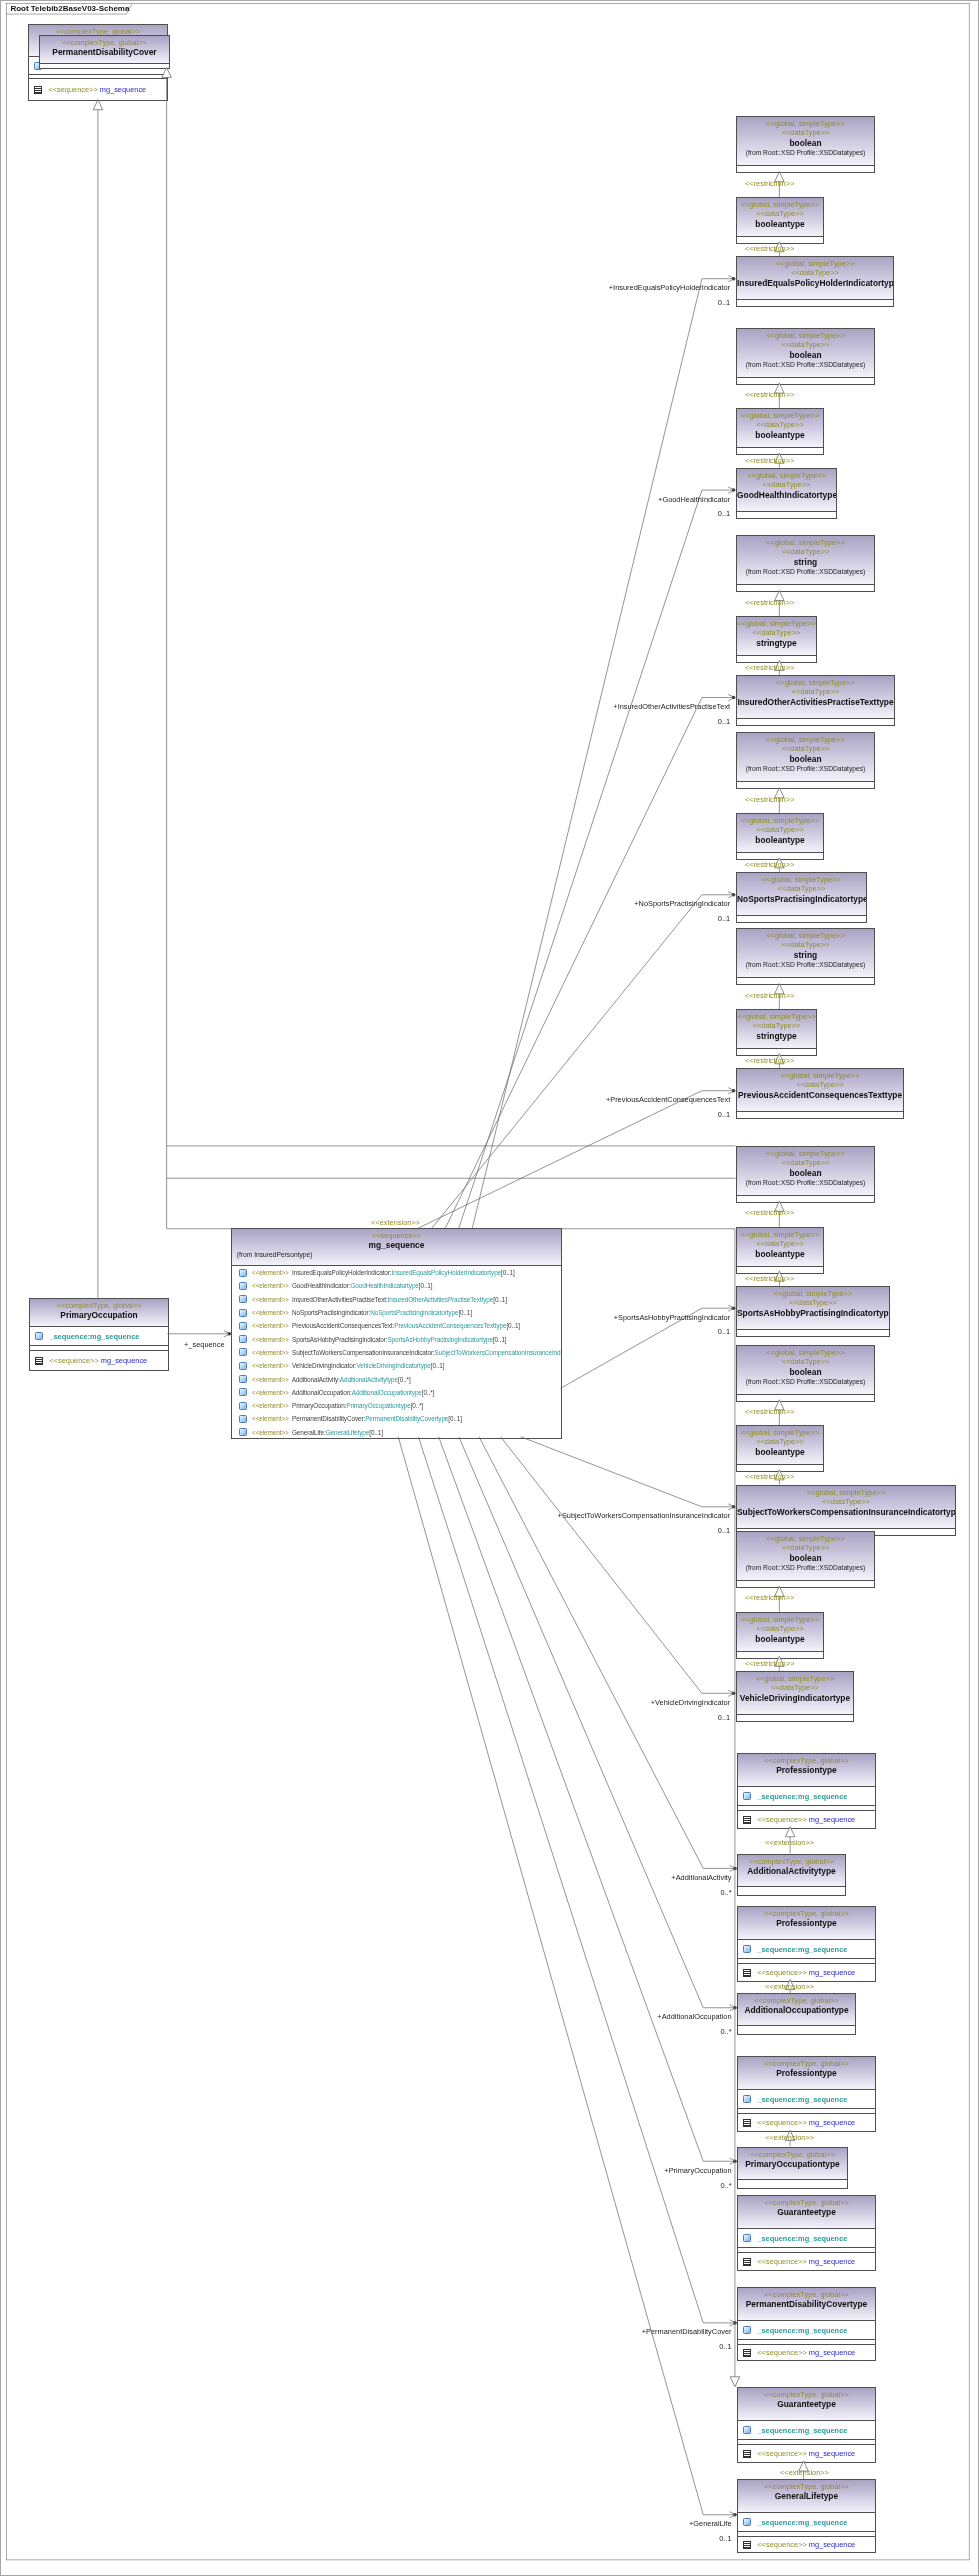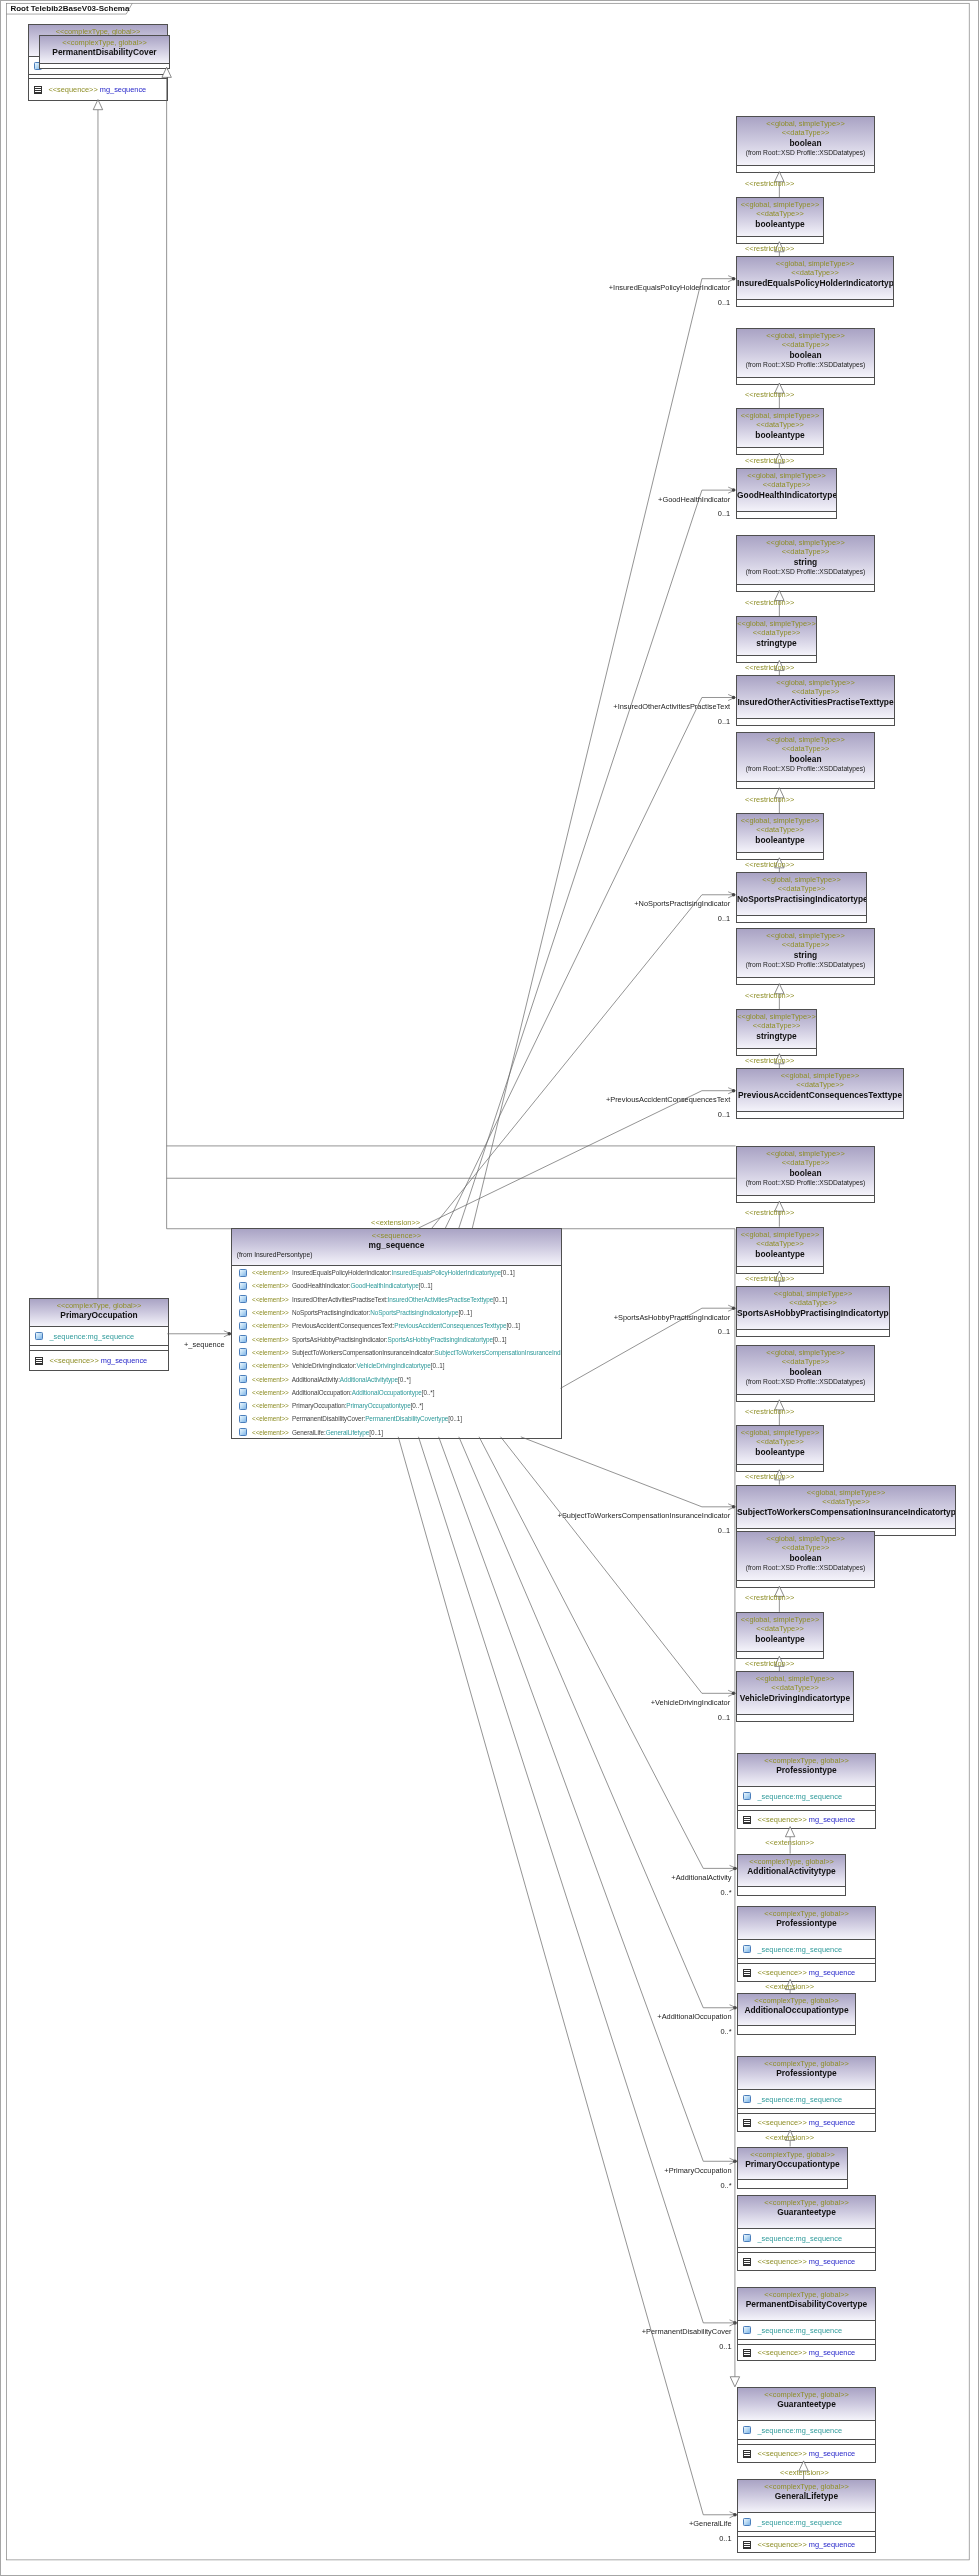--- a/index.html
+++ b/index.html
@@ -19,21 +19,21 @@
     display:flex;flex-direction:column;justify-content:flex-start;
     padding-top:2px;box-sizing:border-box;overflow:hidden;
   }
   .st{color:#8e8e26;font-size:7.4px;line-height:9.4px;text-align:center;white-space:nowrap;}
   .nm{color:#111;font-size:8.4px;font-weight:bold;line-height:10.8px;text-align:center;white-space:nowrap;}
   .frm{color:#222;font-size:6.7px;line-height:8.8px;text-align:center;white-space:nowrap;}
   .frm.left{text-align:left;padding-left:4.7px;}
   .row{border-top:0.7px solid #4f4f4f;display:flex;align-items:center;box-sizing:border-box;
        padding-left:5.4px;background:#fff;overflow:hidden;white-space:nowrap;}
   .row.empty{padding:0;}
-  .teal{color:#2e9a9a;font-size:7.4px;}
+  .teal{color:#2e9a9a;font-size:7.4px;font-weight:bold;}
   .olv{color:#8e8e26;font-size:7.4px;}
   .blu{color:#2626c9;font-size:7.4px;}
   .ico-a{width:8px;height:8px;flex:0 0 8px;margin-right:6px;border:0.7px solid #4a7ebb;border-radius:1.3px;
          background:linear-gradient(135deg,#eaf5fd,#bcdcf4 45%,#7fb4e8);box-sizing:border-box;}
   .ico-s{width:8px;height:8px;flex:0 0 8px;margin-right:6px;border:0.7px solid #333;box-sizing:border-box;
          background:linear-gradient(#fff 0 1.3px,#333 1.3px 2px,#fff 2px 3.4px,#333 3.4px 4px,#fff 4px 5.4px,#333 5.4px 6px,#fff 6px);}
   .el-row{display:flex;align-items:center;padding-left:6.7px;white-space:nowrap;overflow:visible;}
   .el-row .ico-a{margin-right:5.4px;}
   .el-txt{font-size:6.4px;letter-spacing:-0.1px;color:#3f3f3f;}
   .el-txt .olv{font-size:6.4px;}

